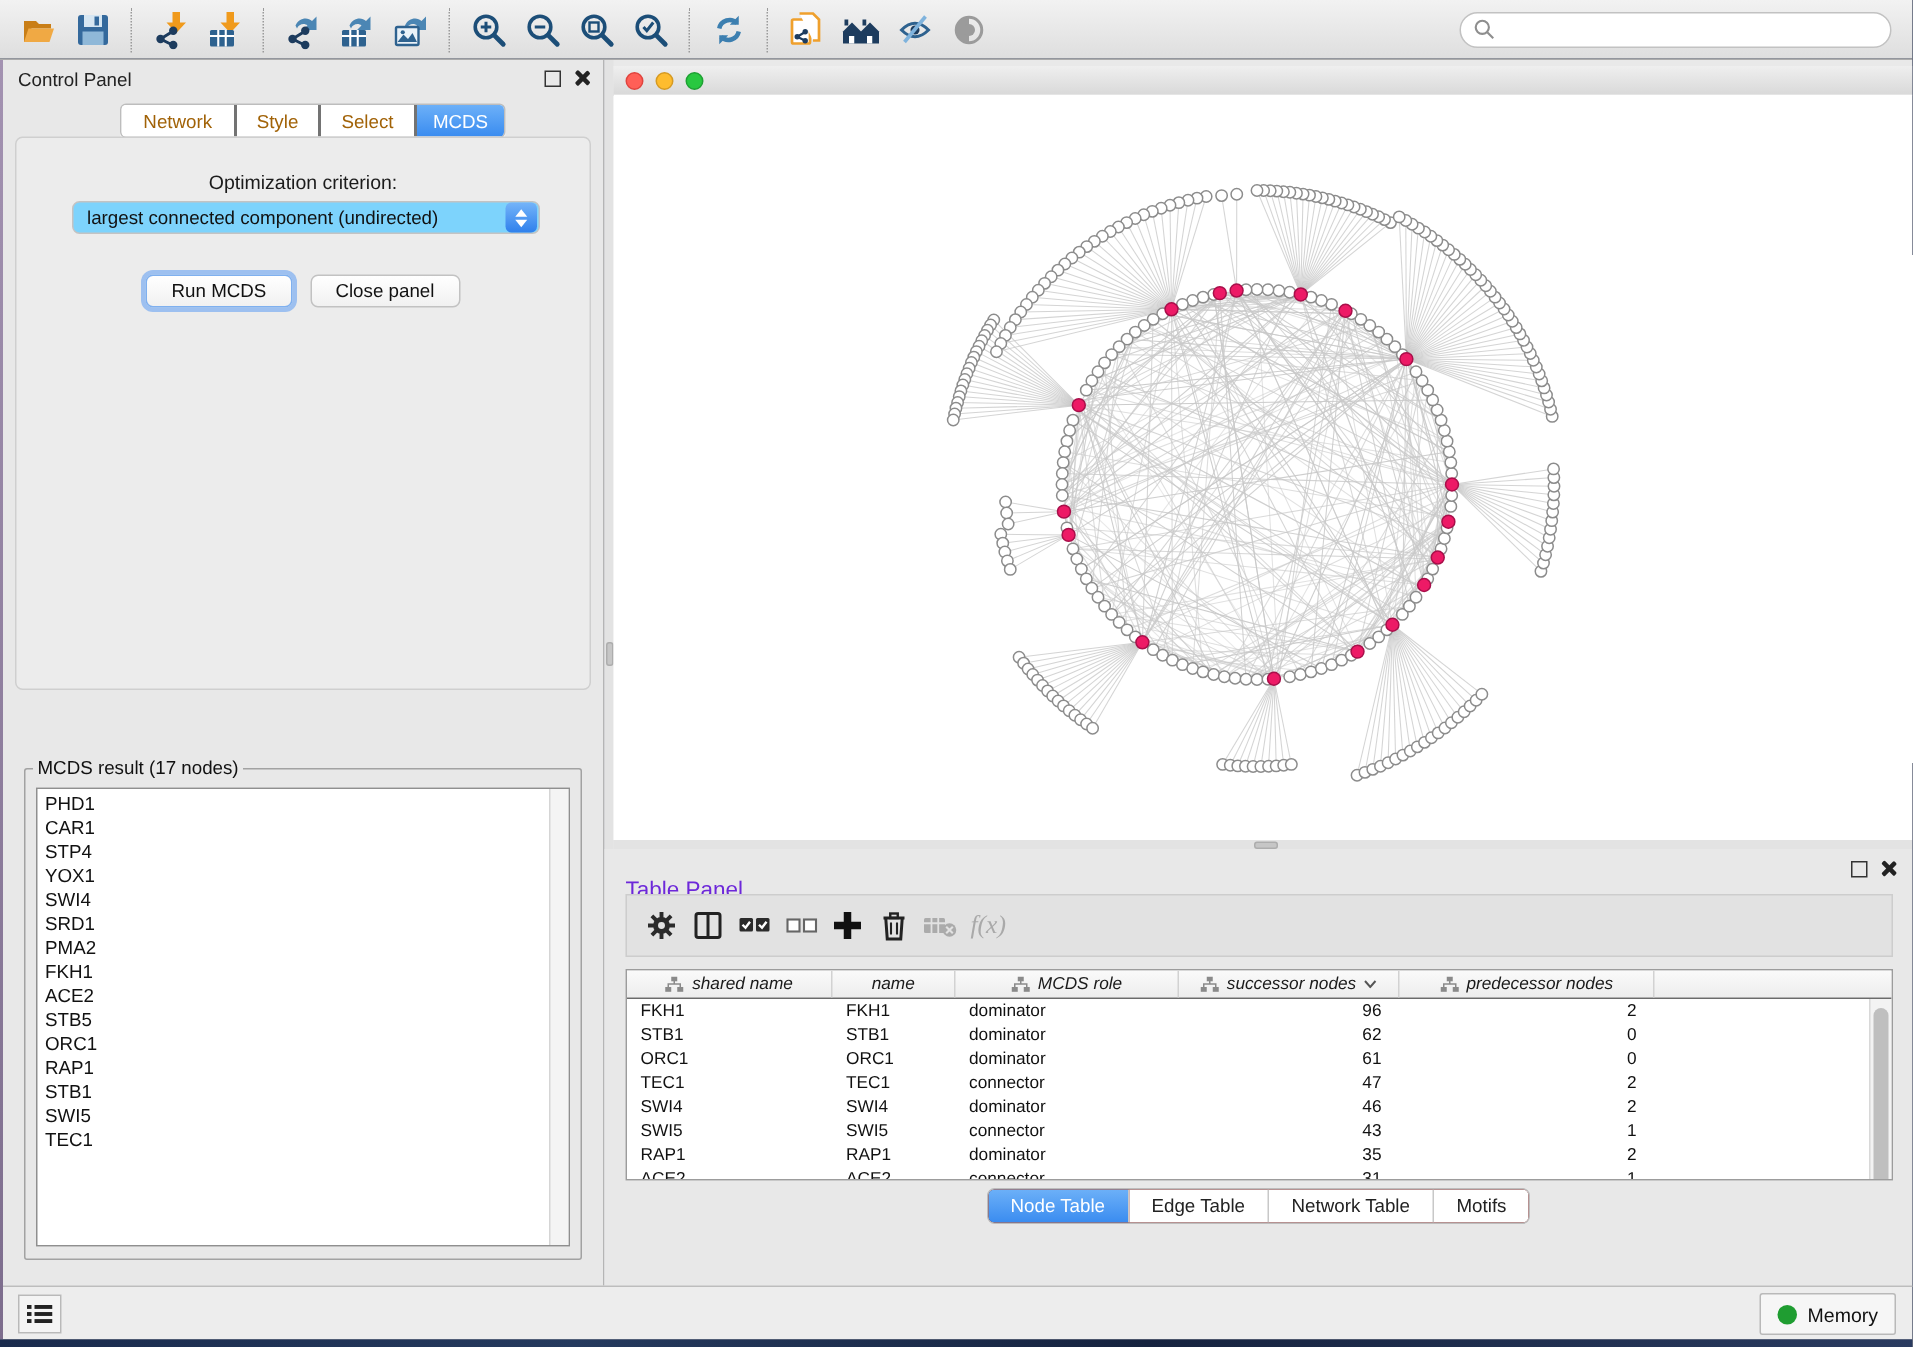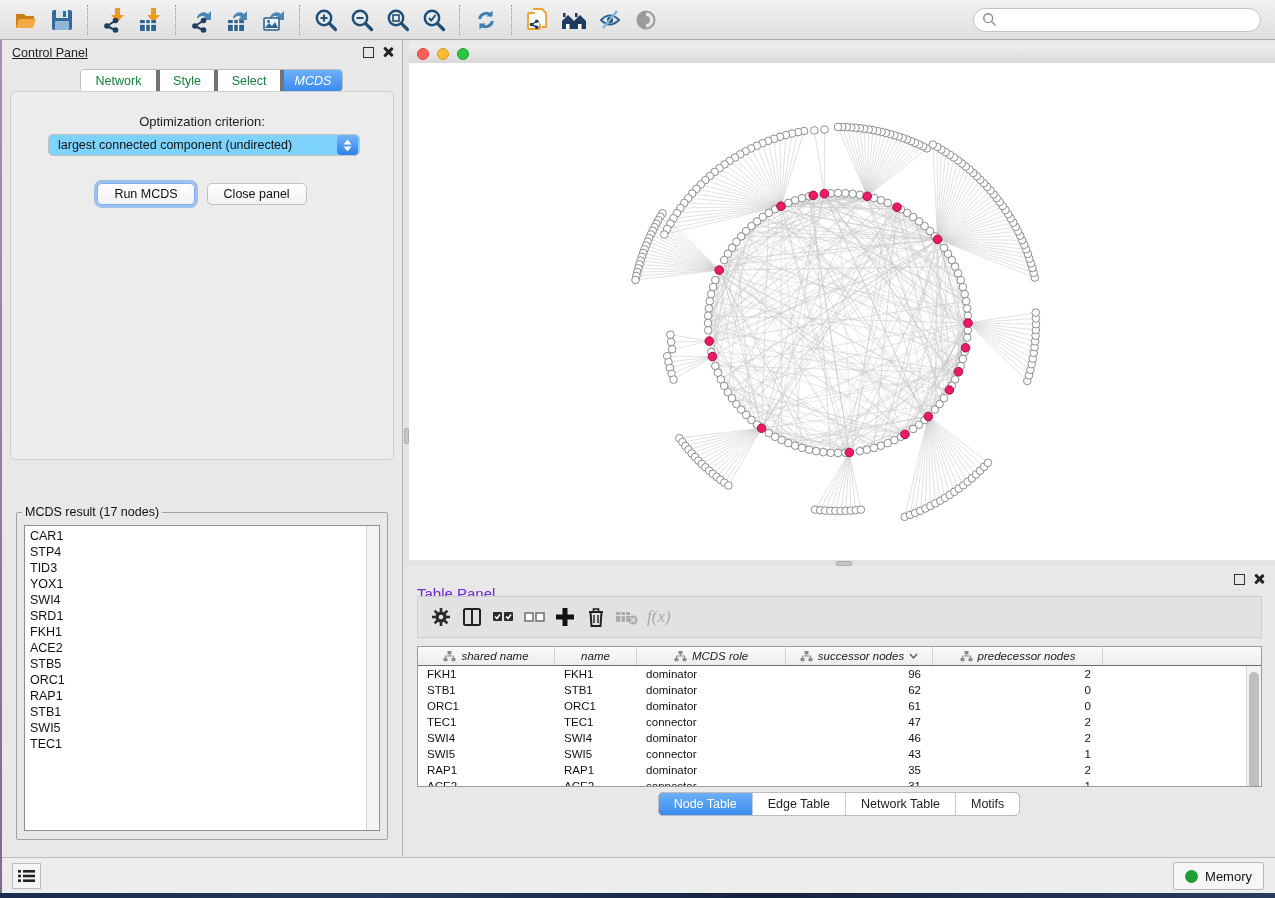--- a/index.html
+++ b/index.html
@@ -10,31 +10,31 @@
   .desk-bottom{position:absolute;left:0;right:0;bottom:0;height:5px;background:linear-gradient(90deg,#1a2b4d,#253a5e 30%,#16233f 60%,#2a3b60);}
   
   .toolbar{position:absolute;left:0;top:0;right:0;height:40px;background:linear-gradient(#f2f2f2,#dedede);border-bottom:1px solid #ababab;display:flex;align-items:center;box-sizing:border-box;padding:0 8px;}
   .tb-icon{width:30px;height:30px;display:flex;align-items:center;justify-content:center;margin:0 3px;}
   .tb-sep{width:1px;height:30px;margin:0 7px;border-left:1px dotted #9a9a9a;}
   .tb-spacer{flex:1;}
   .searchbox{width:288px;height:24px;background:#fff;border:1px solid #c2c2c2;border-radius:12px;display:flex;align-items:center;padding:0 8px;box-sizing:border-box;margin-right:6px;}
   
   .control-panel{position:absolute;left:2px;top:40px;width:401px;bottom:40px;background:#e8e8e8;border-right:1px solid #b5b5b5;box-sizing:border-box;}
   .cp-header{position:absolute;left:0;top:0;right:0;height:26px;}
-  .cp-title{position:absolute;left:10px;top:6px;font-size:12.5px;color:#222;text-decoration:underline;}
+  .cp-title{position:absolute;left:10px;top:6px;font-size:12.5px;color:#222;}
   .win-btns{position:absolute;right:8px;top:6px;display:flex;gap:8px;align-items:center;}
   .float-btn{width:11px;height:11px;border:1.5px solid #333;box-sizing:border-box;background:transparent;}
   .close-btn{width:12px;height:12px;position:relative;}
   .close-btn:before,.close-btn:after{content:"";position:absolute;left:5px;top:0;width:2.5px;height:12px;background:#222;border-radius:1px;}
   .close-btn:before{transform:rotate(45deg);}
   .close-btn:after{transform:rotate(-45deg);}
   .cp-tabs{position:absolute;left:78px;top:29px;display:flex;height:21px;border:1px solid #bdbdbd;border-radius:4px;background:#fff;overflow:hidden;box-shadow:0 1px 0 rgba(255,255,255,.7);}
-  .cp-tab{display:flex;align-items:center;justify-content:center;font-size:12.5px;color:#15803d;border-right:4px solid #737373;cursor:default;background:#fff;}
+  .cp-tab{display:flex;align-items:center;justify-content:center;font-size:12.5px;color:#a16207;border-right:2px solid #737373;cursor:default;background:#fff;}
   .cp-tab:last-child{border-right:none;}
-  .cp-tab.active{background:linear-gradient(#6cb0f8,#3a8cf0);color:#fff;font-style:italic;}
+  .cp-tab.active{background:linear-gradient(#6cb0f8,#3a8cf0);color:#fff;}
   .cp-card{position:absolute;left:8px;top:51px;right:8px;height:367px;background:#ececec;border:1px solid #cfcfcf;border-radius:5px;}
   .opt-label{position:absolute;left:0;right:0;top:22px;text-align:center;font-size:13px;color:#1b1b1b;}
   .opt-select{position:absolute;left:37px;top:42px;width:312px;height:22px;background:#7dd3fc;border:1px solid #c3c3c3;border-radius:5px;display:flex;align-items:center;box-sizing:border-box;}
   .opt-select .sel-text{flex:1;font-size:12.5px;color:#111;padding-left:9px;white-space:nowrap;overflow:hidden;}
   .sel-cap{width:21px;height:20px;margin:0;border-radius:4px;background:linear-gradient(#74b4f9,#2f80ec);display:flex;flex-direction:column;align-items:center;justify-content:center;gap:1px;margin-right:1px;}
   .btn-row{position:absolute;left:0;right:0;top:76px;display:flex;justify-content:center;gap:12px;}
   .push-btn{height:22px;background:linear-gradient(#ffffff,#f1f1f1);border:1px solid #c2c2c2;border-radius:5px;font-size:12.5px;color:#111;padding:0 16px;display:flex;align-items:center;font-family:"Liberation Sans",sans-serif;margin-top:15px;}
   .push-btn.focused{box-shadow:0 0 0 3px rgba(77,148,243,.5);border-color:#7fb0ef;}
   .mcds-fieldset{position:absolute;left:14px;right:14px;top:465px;bottom:18px;border:1px solid #a2a2a2;border-radius:2px;margin:0;padding:6px 7px 8px 7px;box-sizing:border-box;}
   .mcds-fieldset legend{font-size:12.5px;color:#111;padding:0 3px;margin-left:-2px;}
@@ -277,26 +277,27 @@
       </div>
       <div class="btn-row">
         <button class="push-btn focused">Run MCDS</button>
         <button class="push-btn">Close panel</button>
       </div>
     </div>
     <fieldset class="mcds-fieldset">
       <legend>MCDS result (17 nodes)</legend>
       <div class="mcds-list">
         <div class="mcds-items">
+            <div class="mcds-item">PHD1</div>
             <div class="mcds-item">CAR1</div>
             <div class="mcds-item">STP4</div>
-            <div class="mcds-item">TID3</div>
             <div class="mcds-item">YOX1</div>
             <div class="mcds-item">SWI4</div>
             <div class="mcds-item">SRD1</div>
+            <div class="mcds-item">PMA2</div>
             <div class="mcds-item">FKH1</div>
             <div class="mcds-item">ACE2</div>
             <div class="mcds-item">STB5</div>
             <div class="mcds-item">ORC1</div>
             <div class="mcds-item">RAP1</div>
             <div class="mcds-item">STB1</div>
             <div class="mcds-item">SWI5</div>
             <div class="mcds-item">TEC1</div>
           </div>
         <div class="mcds-scroll"></div>

